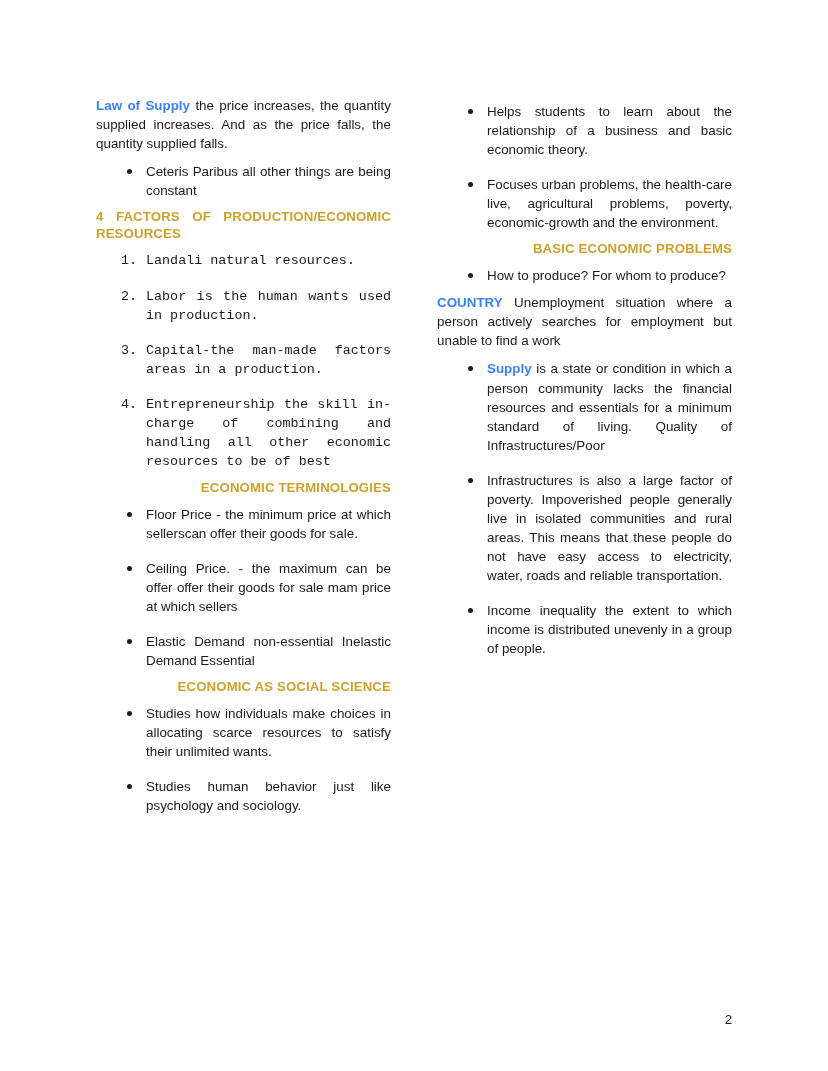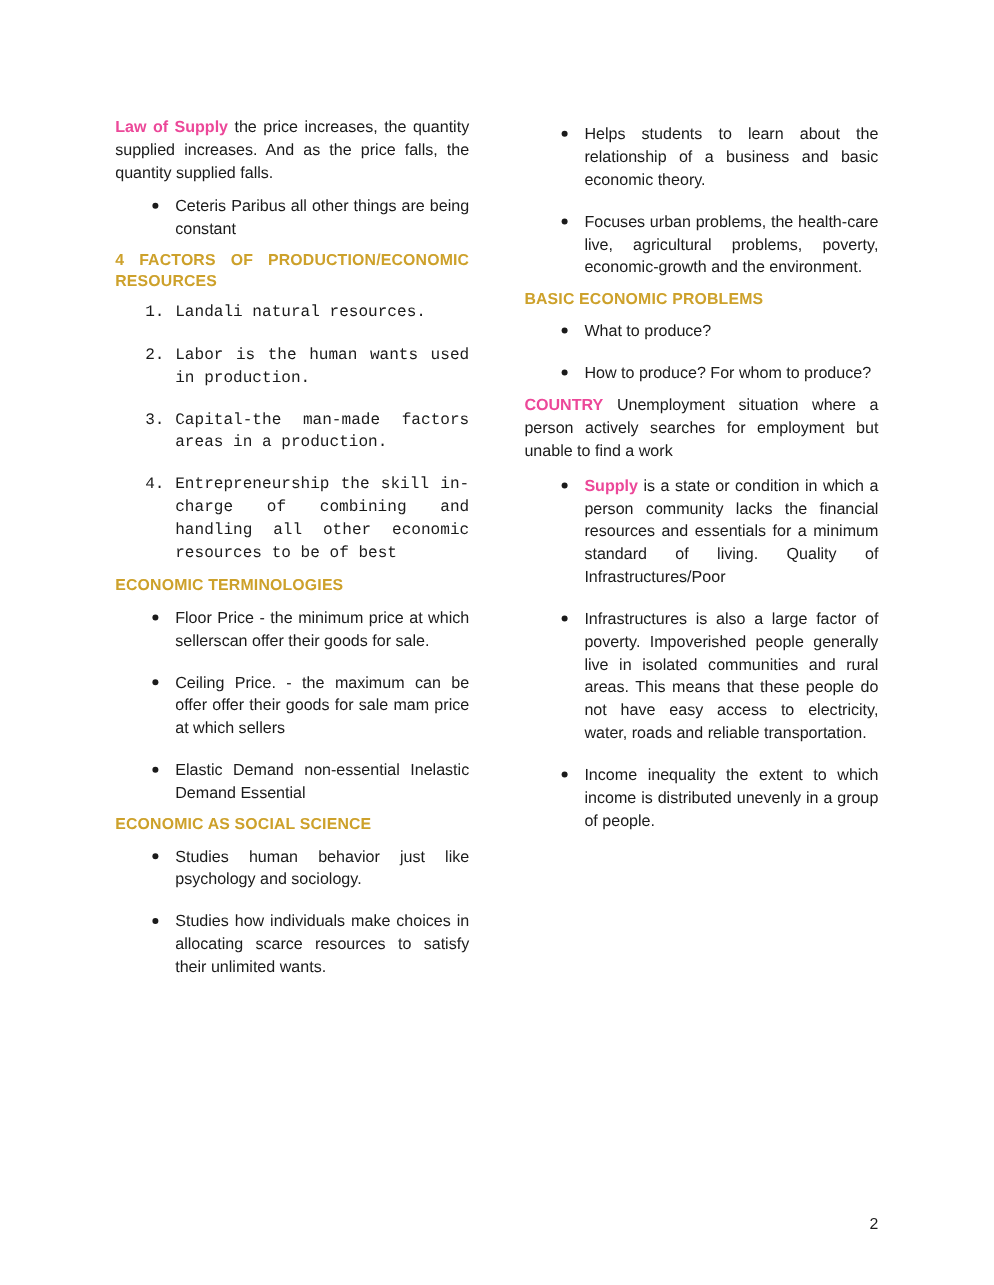--- a/index.html
+++ b/index.html
@@ -41,30 +41,31 @@
     letter-spacing: 0.15px;
     margin: 0 0 9px 0;
     text-transform: uppercase;
   }
   .heading.justified {
     text-align: justify;
     text-align-last: left;
   }
   .heading.spaced-top {
     margin-top: 5px;
+    text-align: right;
   }
   p.para {
     margin: 0 0 9px 0;
     font-size: 13.4px;
     line-height: 1.42;
     color: #1b1b1b;
     text-align: justify;
     text-align-last: left;
   }
-  .strong { font-weight: bold; color: #ec4899; }
+  .strong { font-weight: bold; color: #3b82f6; }
 
   ul.bullets, ol.numbers {
     margin: 6px 0 8px 0;
     padding: 0;
     list-style: none;
   }
   ul.bullets > li, ol.numbers > li {
     position: relative;
     padding-left: 50px;
     margin-bottom: 16px;
@@ -136,38 +137,37 @@
 
       <ul class="bullets">
         <li>Floor Price -  the minimum price at which sellerscan offer their goods for sale.</li>
         <li>Ceiling Price. - the maximum can be offer offer their goods for sale mam price at which sellers</li>
         <li>Elastic Demand non-essential Inelastic Demand Essential</li>
       </ul>
 
       <p class="heading spaced-top">ECONOMIC AS SOCIAL SCIENCE</p>
 
       <ul class="bullets">
+        <li>Studies how individuals make choices in allocating scarce resources to satisfy their unlimited wants.</li>
         <li>Studies human behavior just like psychology and sociology.</li>
-        <li>Studies how individuals make choices in allocating scarce resources to satisfy their unlimited wants.</li>
       </ul>
 
     </div>
 
     <div class="col">
 
 
       <ul class="bullets">
         <li>Helps students to learn about the relationship of a business and basic economic theory.</li>
         <li>Focuses urban problems, the health-care live, agricultural problems, poverty, economic-growth and the environment.</li>
       </ul>
 
       <p class="heading spaced-top">BASIC ECONOMIC PROBLEMS</p>
 
       <ul class="bullets">
-        <li>What to produce?</li>
         <li>How to produce? For whom to produce?</li>
       </ul>
 
 
       <p class="para"><span class="strong">COUNTRY</span><span> Unemployment situation where a person actively searches for employment but unable to find a work</span></p>
 
       <ul class="bullets">
         <li><span class="strong">Supply</span><span> is a state or condition in which a person community lacks the financial resources and essentials for a minimum standard of living. Quality of Infrastructures/Poor</span></li>
         <li><span>Infrastructures is also a large factor of poverty. Impoverished people generally live in isolated communities and rural areas. This means that these people do not have easy access to electricity, water, roads and reliable transportation.</span></li>
         <li><span>Income inequality the extent to which income is distributed unevenly in a group of people.</span></li>

